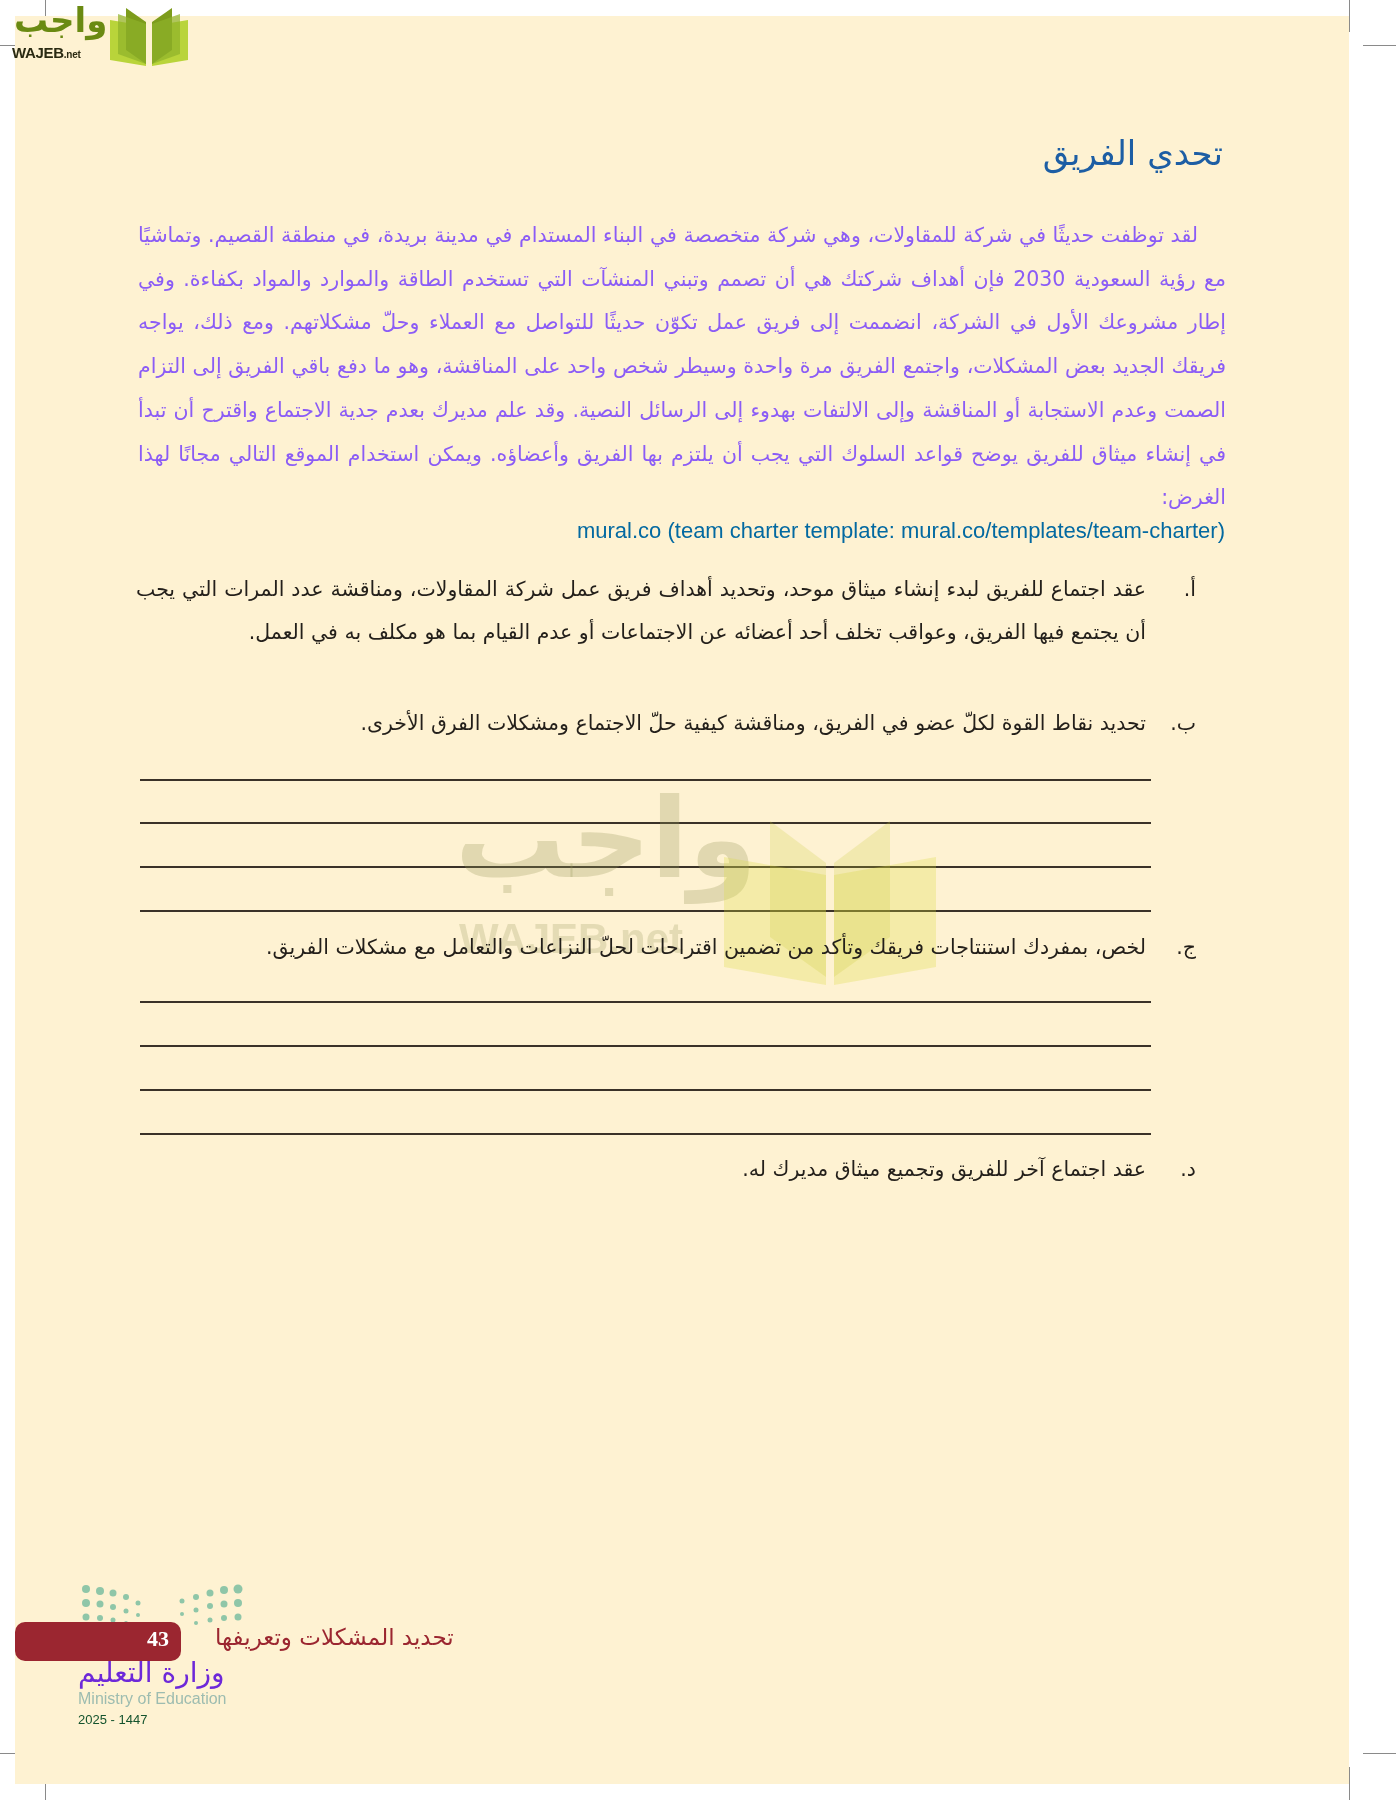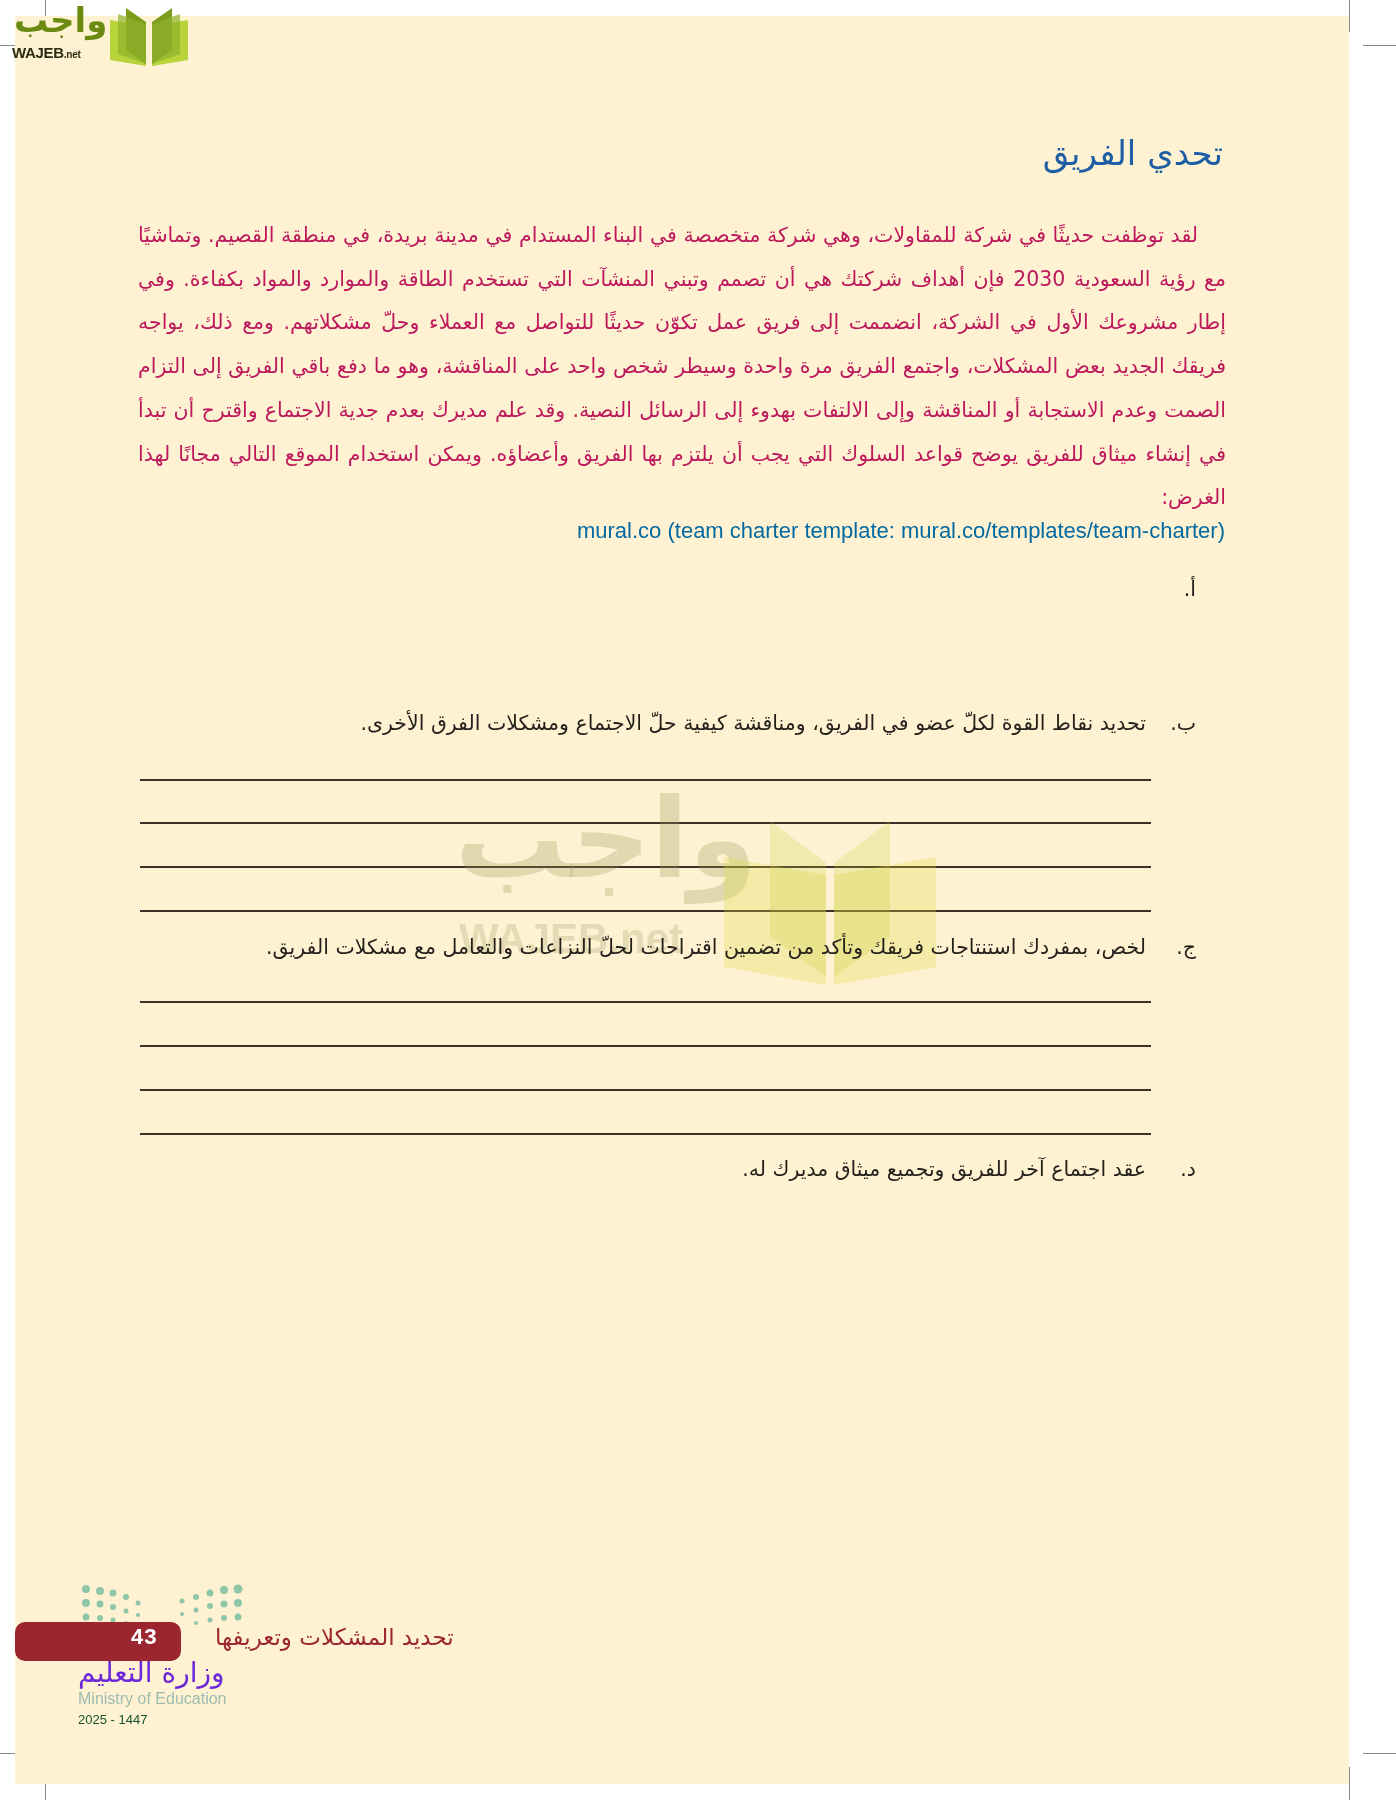--- a/index.html
+++ b/index.html
@@ -20,21 +20,21 @@
   .logo-book { position:absolute; left:98px; top:0; width:82px; height:62px; }
 
   .title {
     position:absolute; right:173px; top:133px;
     font-size:34px; font-weight:normal; color:#1d5ea4; direction:rtl;
     font-family:"DejaVu Sans", sans-serif;
   }
   .para {
     position:absolute; left:138px; width:1088px; top:214px;
     direction:rtl; text-align:justify; text-align-last:right;
-    font-size:20.5px; line-height:43.7px; color:#be185d;
+    font-size:20.5px; line-height:43.7px; color:#8b5cf6;
     font-family:"DejaVu Sans", sans-serif;
   }
   .para .indent { display:inline-block; width:28px; }
   .url-line {
     position:absolute; right:171px; top:518px; direction:ltr;
     font-size:22px; color:#0369a1; font-family:"Liberation Sans", sans-serif;
   }
   .item {
     position:absolute; direction:rtl; color:#231f1a;
     font-size:20.5px; line-height:43px; font-family:"DejaVu Sans", sans-serif;
@@ -47,22 +47,22 @@
   .wm-ar { position:absolute; left:0; top:-40px; font-size:110px; font-weight:bold; color:rgba(150,150,90,0.28); font-family:"DejaVu Sans", sans-serif; direction:rtl; }
   .wm-en { position:absolute; left:4px; top:100px; font-size:42px; font-weight:bold; color:rgba(150,150,90,0.25); font-family:"Liberation Sans", sans-serif; }
   .wm-book { position:absolute; left:265px; top:2px; width:220px; height:168px; }
 
   .footer-dots { position:absolute; left:78px; top:1583px; width:170px; height:50px; }
   .page-pill {
     position:absolute; left:15px; top:1622px; width:166px; height:39px;
     background:#9b2630; border-radius:10px;
   }
   .page-num {
-    position:absolute; right:24px; top:4px; color:#ffffff; font-size:22px; font-weight:bold;
-    font-family:Liberation Mono, monospace;
+    position:absolute; right:12px; top:4px; color:#ffffff; font-size:22px; font-weight:bold;
+    font-family:Liberation Serif, serif;
   }
   .footer-chapter {
     position:absolute; left:215px; top:1624px; direction:rtl;
     font-size:23px; color:#9b2630; font-family:"DejaVu Sans", sans-serif;
   }
   .ministry-ar {
     position:absolute; left:78px; top:1656px; font-size:28px; color:#6d28d9; direction:rtl;
     font-family:"DejaVu Sans", sans-serif; letter-spacing:2px;
   }
   .ministry-en {
@@ -103,20 +103,21 @@
 
 <div class="title">تحدي الفريق</div>
 
 <div class="para">
   <span class="indent"></span><span>لقد توظفت حديثًا في شركة للمقاولات، وهي شركة متخصصة في البناء المستدام في مدينة بريدة، في منطقة القصيم. وتماشيًا مع رؤية السعودية 2030 فإن أهداف شركتك هي أن تصمم وتبني المنشآت التي تستخدم الطاقة والموارد والمواد بكفاءة. وفي إطار مشروعك الأول في الشركة، انضممت إلى فريق عمل تكوّن حديثًا للتواصل مع العملاء وحلّ مشكلاتهم. ومع ذلك، يواجه فريقك الجديد بعض المشكلات، واجتمع الفريق مرة واحدة وسيطر شخص واحد على المناقشة، وهو ما دفع باقي الفريق إلى التزام الصمت وعدم الاستجابة أو المناقشة وإلى الالتفات بهدوء إلى الرسائل النصية. وقد علم مديرك بعدم جدية الاجتماع واقترح أن تبدأ في إنشاء ميثاق للفريق يوضح قواعد السلوك التي يجب أن يلتزم بها الفريق وأعضاؤه. ويمكن استخدام الموقع التالي مجانًا لهذا الغرض:</span>
 </div>
 <div class="url-line">mural.co (team charter template: mural.co/templates/team-charter)</div>
 
 <div class="item" style="right:200px; top:568px; width:1060px; height:130px;">
   <span class="marker">أ.</span>
+  <span class="text" style="width:1010px;">عقد اجتماع للفريق لبدء إنشاء ميثاق موحد، وتحديد أهداف فريق عمل شركة المقاولات، ومناقشة عدد المرات التي يجب أن يجتمع فيها الفريق، وعواقب تخلف أحد أعضائه عن الاجتماعات أو عدم القيام بما هو مكلف به في العمل.</span>
 </div>
 
 <div class="item" style="right:200px; top:702px; width:1060px; height:44px;">
   <span class="marker">ب.</span>
   <span class="text" style="width:1010px;">تحديد نقاط القوة لكلّ عضو في الفريق، ومناقشة كيفية حلّ الاجتماع ومشكلات الفرق الأخرى.</span>
 </div>
 
 <div class="answer-line" style="top:779px;"></div>
 <div class="answer-line" style="top:822px;"></div>
 <div class="answer-line" style="top:866px;"></div>

